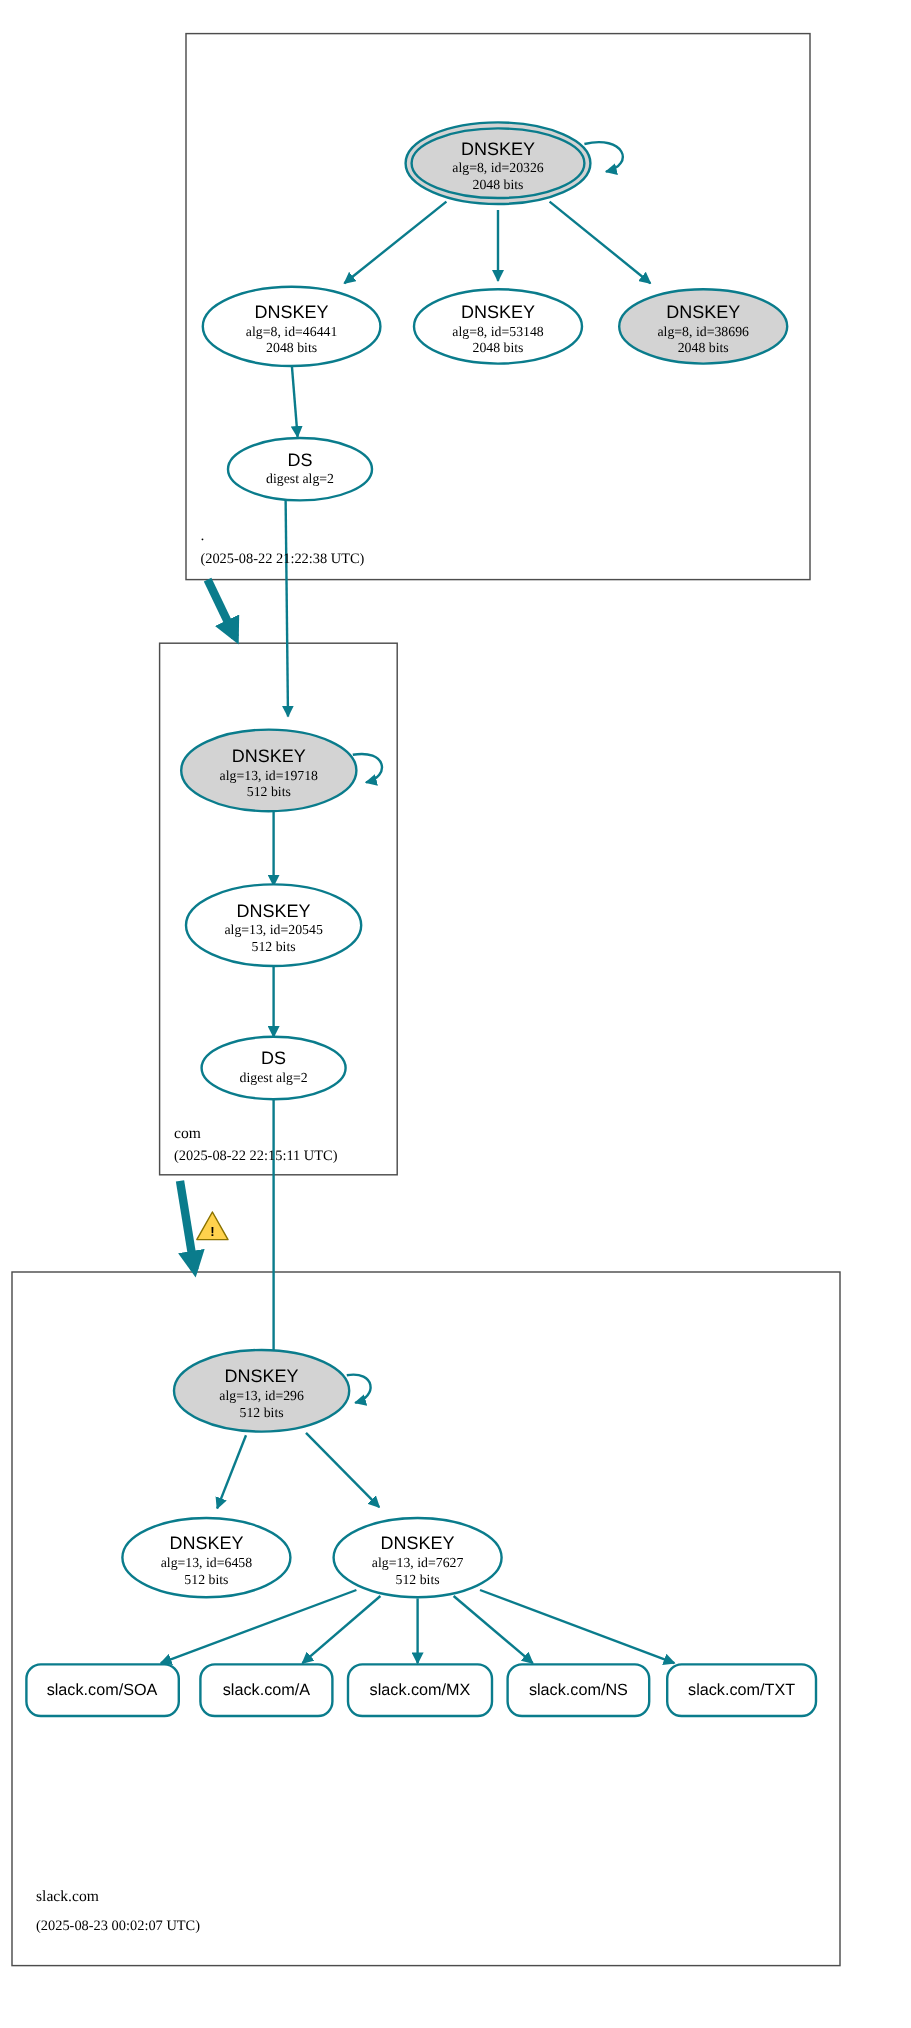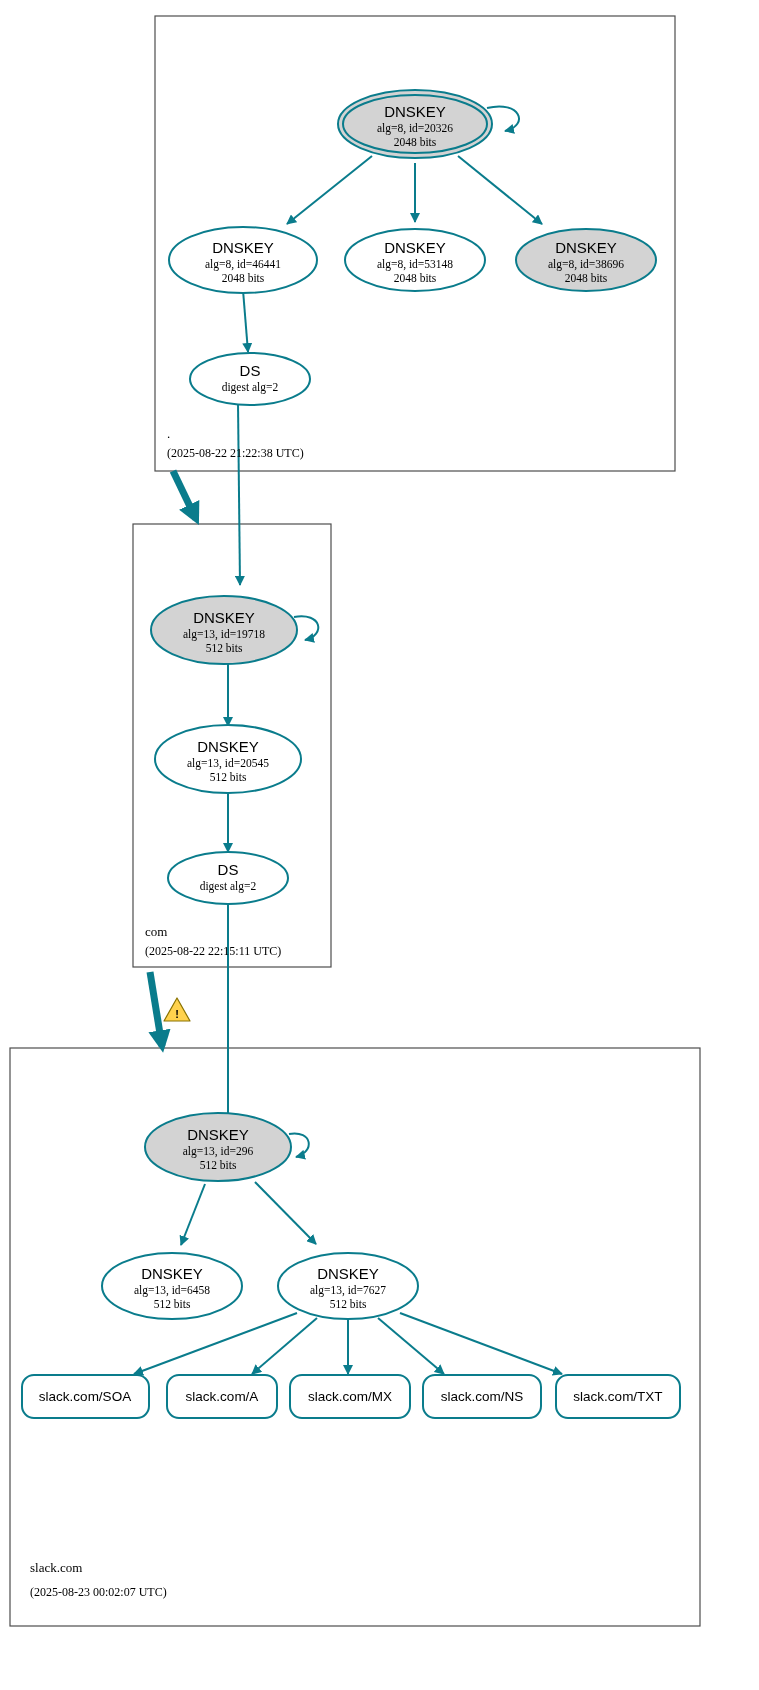--- a/index.html
+++ b/index.html
@@ -1,18 +1,18 @@
 <!DOCTYPE html>
 <html><head>
 <meta charset="utf-8">
 <style>
   html,body{margin:0;padding:0;background:#ffffff;}
   body{width:759px;height:1690px;position:relative;
        font-family:"Liberation Sans", sans-serif;color:#000;}
-  #stage{position:absolute;left:0;top:0;width:759px;height:1482px;}
+  #stage{position:absolute;left:0;top:12px;width:759px;height:1482px;}
   svg{position:absolute;left:0;top:0;}
   .zone-box{fill:none;stroke:#4d4d4d;stroke-width:1.2;}
   .edge{fill:none;stroke:#0a7c8c;stroke-width:2;}
   .edge-thick{fill:none;stroke:#0a7c8c;stroke-width:7;}
   .node-ell{stroke:#0a7c8c;stroke-width:2;}
   .fill-white{fill:#ffffff;}
   .fill-gray{fill:#d3d3d3;}
   .rrset{fill:#ffffff;stroke:#0a7c8c;stroke-width:2;}
   text{font-family:"Liberation Sans", sans-serif;}
   .t-title{font-size:15px;text-anchor:middle;dominant-baseline:middle;

